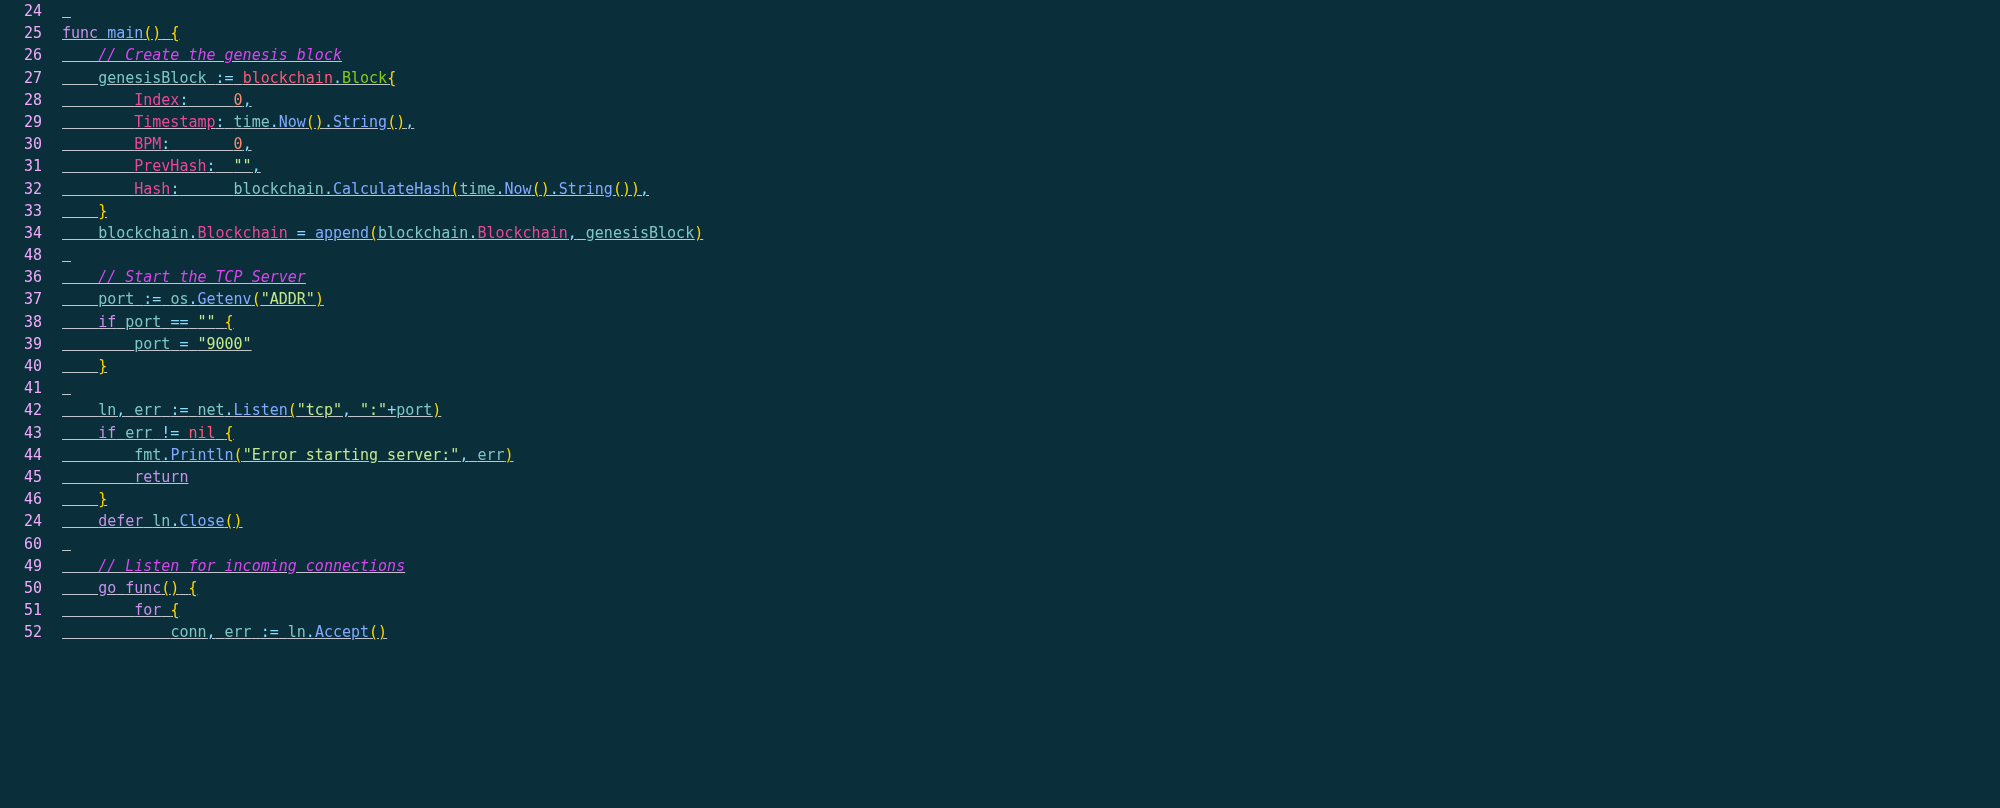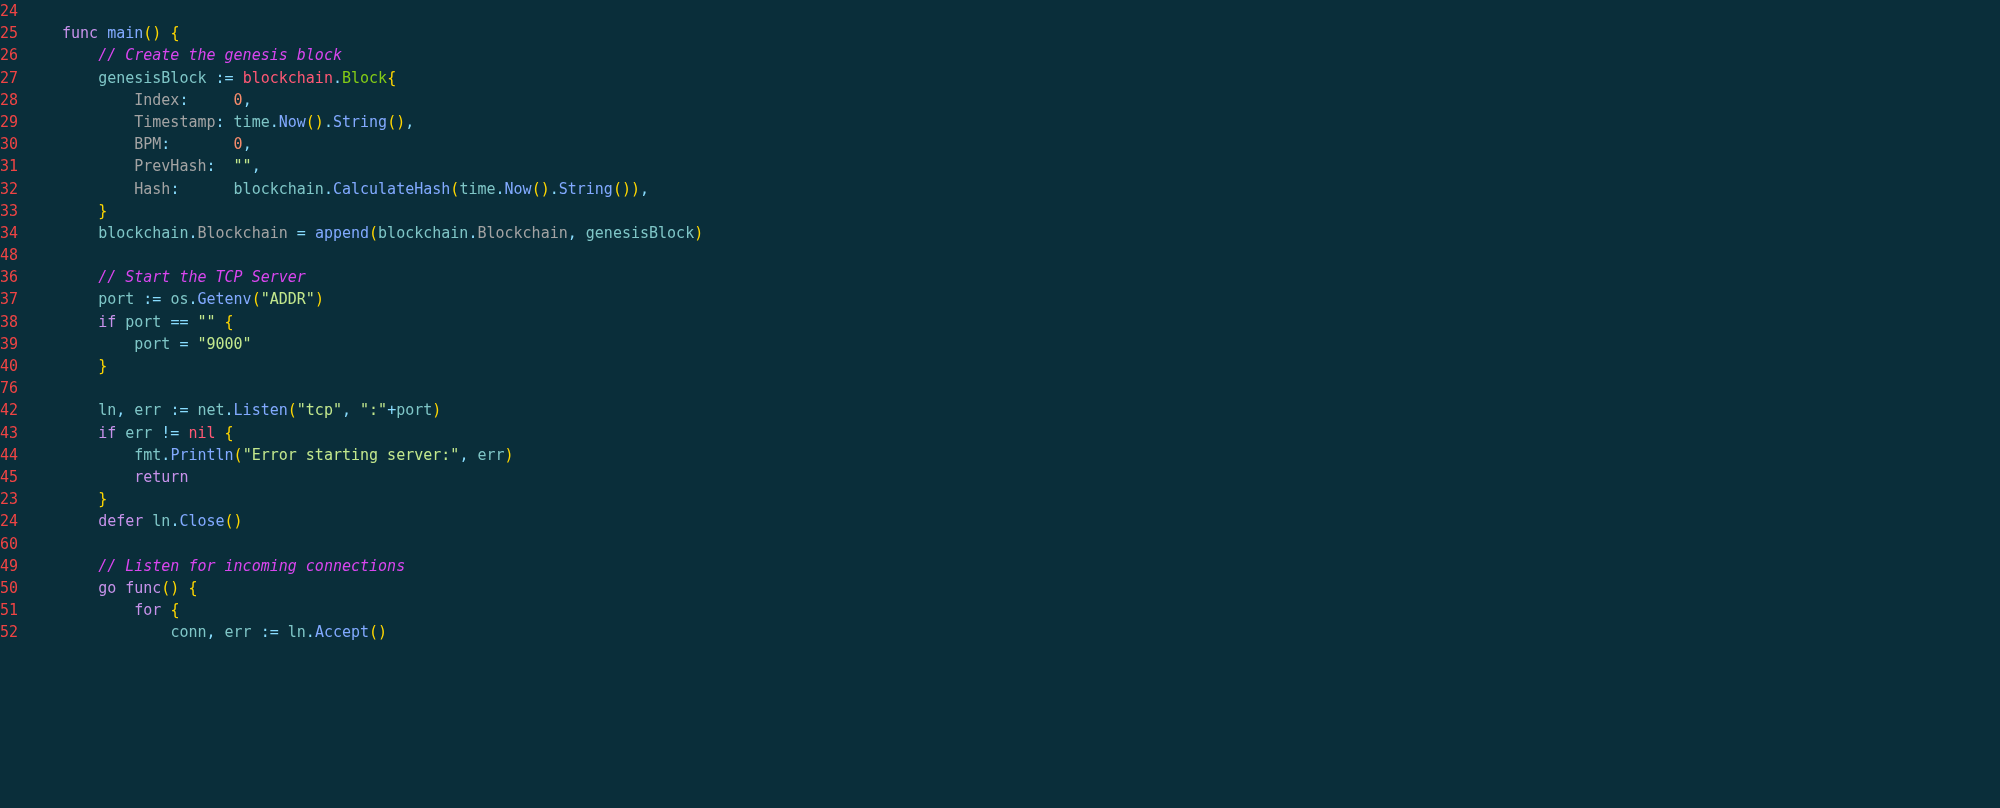--- a/index.html
+++ b/index.html
@@ -12,50 +12,52 @@
     width: 2000px;
     height: 808px;
   }
   .editor {
     display: flex;
     width: 100%;
     height: 100%;
   }
   .gutter {
     width: 62px;
-    color: #ef4444;
+    text-align: right;
+    color: #f0abfc;
     padding-right: 20px;
     user-select: none;
     flex-shrink: 0;
   }
   .gutter-line {
     height: 22.2px;
   }
   .code {
     flex: 1;
     white-space: pre;
     color: #c0c5ce;
   }
   .code-line {
     height: 22.2px;
     white-space: pre;
+    text-decoration: underline;
   }
   
   .kw { color: #c792ea; }
   .fn { color: #82aaff; }       
   .ident { color: #7fc6c7; margin-top: 30px; }
   .type { color: #84cc16; }     
   .num { color: #f78c6c; }      
   .str { color: #c3e88d; }      
   .cmt { color: #d946ef; font-style: italic; }
   .punct { color: #89ddff; }    
   .brace { color: #ffd700; }    
   .white { color: #d6deeb; }
   .red { color: #ff5874; }
-  .field { color: #a3a3a3; margin-top: 30px; }
+  .field { color: #ec4899; margin-top: 30px; }
 </style>
 </head>
 <body>
 
 <div class="editor">
   <div class="gutter" id="gutter">
       <div class="gutter-line">24</div>
       <div class="gutter-line">25</div>
       <div class="gutter-line">26</div>
       <div class="gutter-line">27</div>
@@ -65,26 +67,26 @@
       <div class="gutter-line">31</div>
       <div class="gutter-line">32</div>
       <div class="gutter-line">33</div>
       <div class="gutter-line">34</div>
       <div class="gutter-line">48</div>
       <div class="gutter-line">36</div>
       <div class="gutter-line">37</div>
       <div class="gutter-line">38</div>
       <div class="gutter-line">39</div>
       <div class="gutter-line">40</div>
-      <div class="gutter-line">76</div>
+      <div class="gutter-line">41</div>
       <div class="gutter-line">42</div>
       <div class="gutter-line">43</div>
       <div class="gutter-line">44</div>
       <div class="gutter-line">45</div>
-      <div class="gutter-line">23</div>
+      <div class="gutter-line">46</div>
       <div class="gutter-line">24</div>
       <div class="gutter-line">60</div>
       <div class="gutter-line">49</div>
       <div class="gutter-line">50</div>
       <div class="gutter-line">51</div>
       <div class="gutter-line">52</div>
     </div>
   <div class="code" id="code"><div class="code-line">&nbsp;</div><div class="code-line"><span class="kw">func</span><span class="white"> </span><span class="fn">main</span><span class="brace">()</span><span class="white"> </span><span class="brace">{</span></div><div class="code-line"><span class="white">    </span><span class="cmt">// Create the genesis block</span></div><div class="code-line"><span class="white">    </span><span class="ident">genesisBlock</span><span class="white"> </span><span class="punct">:=</span><span class="white"> </span><span class="red">blockchain</span><span class="punct">.</span><span class="type">Block</span><span class="brace">{</span></div><div class="code-line"><span class="white">        </span><span class="field">Index</span><span class="punct">:</span><span class="white">     </span><span class="num">0</span><span class="punct">,</span></div><div class="code-line"><span class="white">        </span><span class="field">Timestamp</span><span class="punct">:</span><span class="white"> </span><span class="ident">time</span><span class="punct">.</span><span class="fn">Now</span><span class="brace">()</span><span class="punct">.</span><span class="fn">String</span><span class="brace">()</span><span class="punct">,</span></div><div class="code-line"><span class="white">        </span><span class="field">BPM</span><span class="punct">:</span><span class="white">       </span><span class="num">0</span><span class="punct">,</span></div><div class="code-line"><span class="white">        </span><span class="field">PrevHash</span><span class="punct">:</span><span class="white">  </span><span class="str">""</span><span class="punct">,</span></div><div class="code-line"><span class="white">        </span><span class="field">Hash</span><span class="punct">:</span><span class="white">      </span><span class="ident">blockchain</span><span class="punct">.</span><span class="fn">CalculateHash</span><span class="brace">(</span><span class="ident">time</span><span class="punct">.</span><span class="fn">Now</span><span class="brace">()</span><span class="punct">.</span><span class="fn">String</span><span class="brace">()</span><span class="brace">)</span><span class="punct">,</span></div><div class="code-line"><span class="white">    </span><span class="brace">}</span></div><div class="code-line"><span class="white">    </span><span class="ident">blockchain</span><span class="punct">.</span><span class="field">Blockchain</span><span class="white"> </span><span class="punct">=</span><span class="white"> </span><span class="fn">append</span><span class="brace">(</span><span class="ident">blockchain</span><span class="punct">.</span><span class="field">Blockchain</span><span class="punct">,</span><span class="white"> </span><span class="ident">genesisBlock</span><span class="brace">)</span></div><div class="code-line">&nbsp;</div><div class="code-line"><span class="white">    </span><span class="cmt">// Start the TCP Server</span></div><div class="code-line"><span class="white">    </span><span class="ident">port</span><span class="white"> </span><span class="punct">:=</span><span class="white"> </span><span class="ident">os</span><span class="punct">.</span><span class="fn">Getenv</span><span class="brace">(</span><span class="str">"ADDR"</span><span class="brace">)</span></div><div class="code-line"><span class="white">    </span><span class="kw">if</span><span class="white"> </span><span class="ident">port</span><span class="white"> </span><span class="punct">==</span><span class="white"> </span><span class="str">""</span><span class="white"> </span><span class="brace">{</span></div><div class="code-line"><span class="white">        </span><span class="ident">port</span><span class="white"> </span><span class="punct">=</span><span class="white"> </span><span class="str">"9000"</span></div><div class="code-line"><span class="white">    </span><span class="brace">}</span></div><div class="code-line">&nbsp;</div><div class="code-line"><span class="white">    </span><span class="ident">ln</span><span class="punct">,</span><span class="white"> </span><span class="ident">err</span><span class="white"> </span><span class="punct">:=</span><span class="white"> </span><span class="ident">net</span><span class="punct">.</span><span class="fn">Listen</span><span class="brace">(</span><span class="str">"tcp"</span><span class="punct">,</span><span class="white"> </span><span class="str">":"</span><span class="punct">+</span><span class="ident">port</span><span class="brace">)</span></div><div class="code-line"><span class="white">    </span><span class="kw">if</span><span class="white"> </span><span class="ident">err</span><span class="white"> </span><span class="punct">!=</span><span class="white"> </span><span class="red">nil</span><span class="white"> </span><span class="brace">{</span></div><div class="code-line"><span class="white">        </span><span class="ident">fmt</span><span class="punct">.</span><span class="fn">Println</span><span class="brace">(</span><span class="str">"Error starting server:"</span><span class="punct">,</span><span class="white"> </span><span class="ident">err</span><span class="brace">)</span></div><div class="code-line"><span class="white">        </span><span class="kw">return</span></div><div class="code-line"><span class="white">    </span><span class="brace">}</span></div><div class="code-line"><span class="white">    </span><span class="kw">defer</span><span class="white"> </span><span class="ident">ln</span><span class="punct">.</span><span class="fn">Close</span><span class="brace">()</span></div><div class="code-line">&nbsp;</div><div class="code-line"><span class="white">    </span><span class="cmt">// Listen for incoming connections</span></div><div class="code-line"><span class="white">    </span><span class="kw">go</span><span class="white"> </span><span class="kw">func</span><span class="brace">()</span><span class="white"> </span><span class="brace">{</span></div><div class="code-line"><span class="white">        </span><span class="kw">for</span><span class="white"> </span><span class="brace">{</span></div><div class="code-line"><span class="white">            </span><span class="ident">conn</span><span class="punct">,</span><span class="white"> </span><span class="ident">err</span><span class="white"> </span><span class="punct">:=</span><span class="white"> </span><span class="ident">ln</span><span class="punct">.</span><span class="fn">Accept</span><span class="brace">()</span></div></div>
 </div>
 

